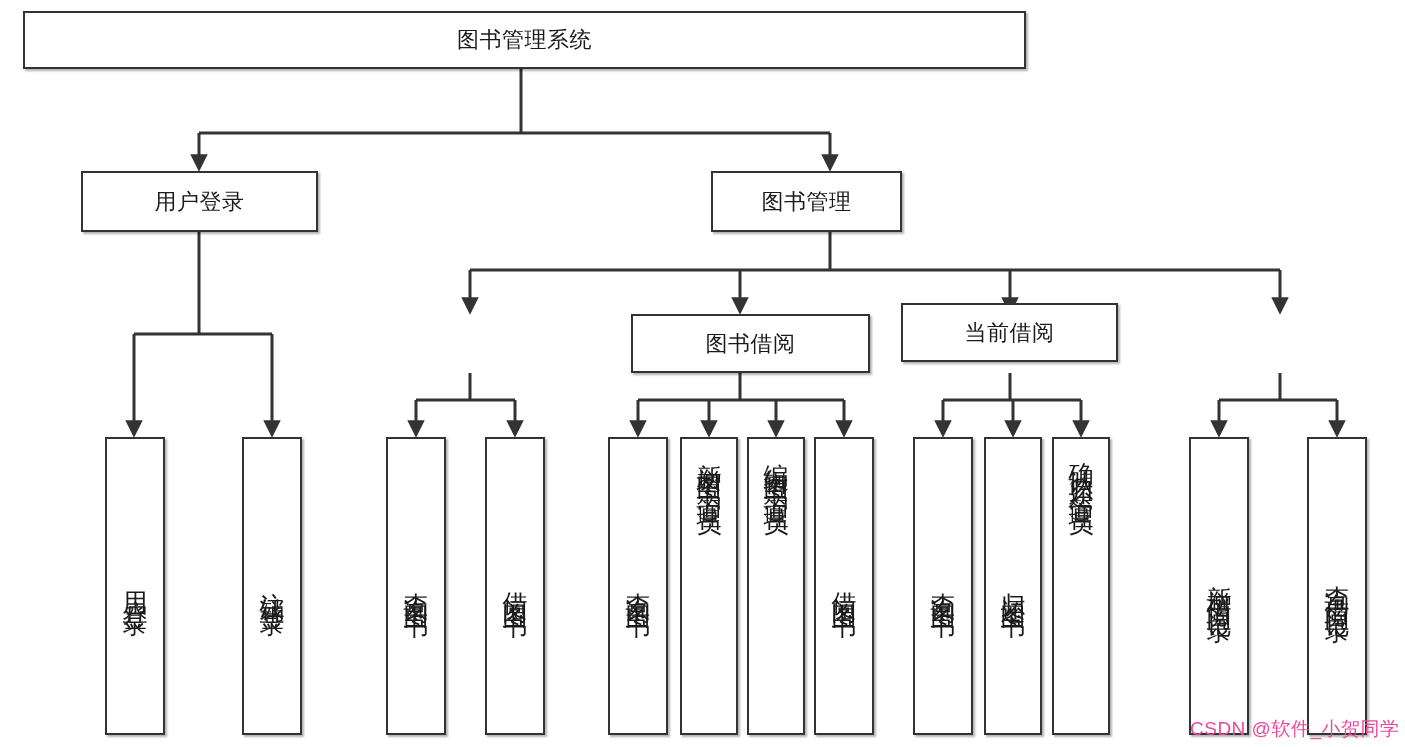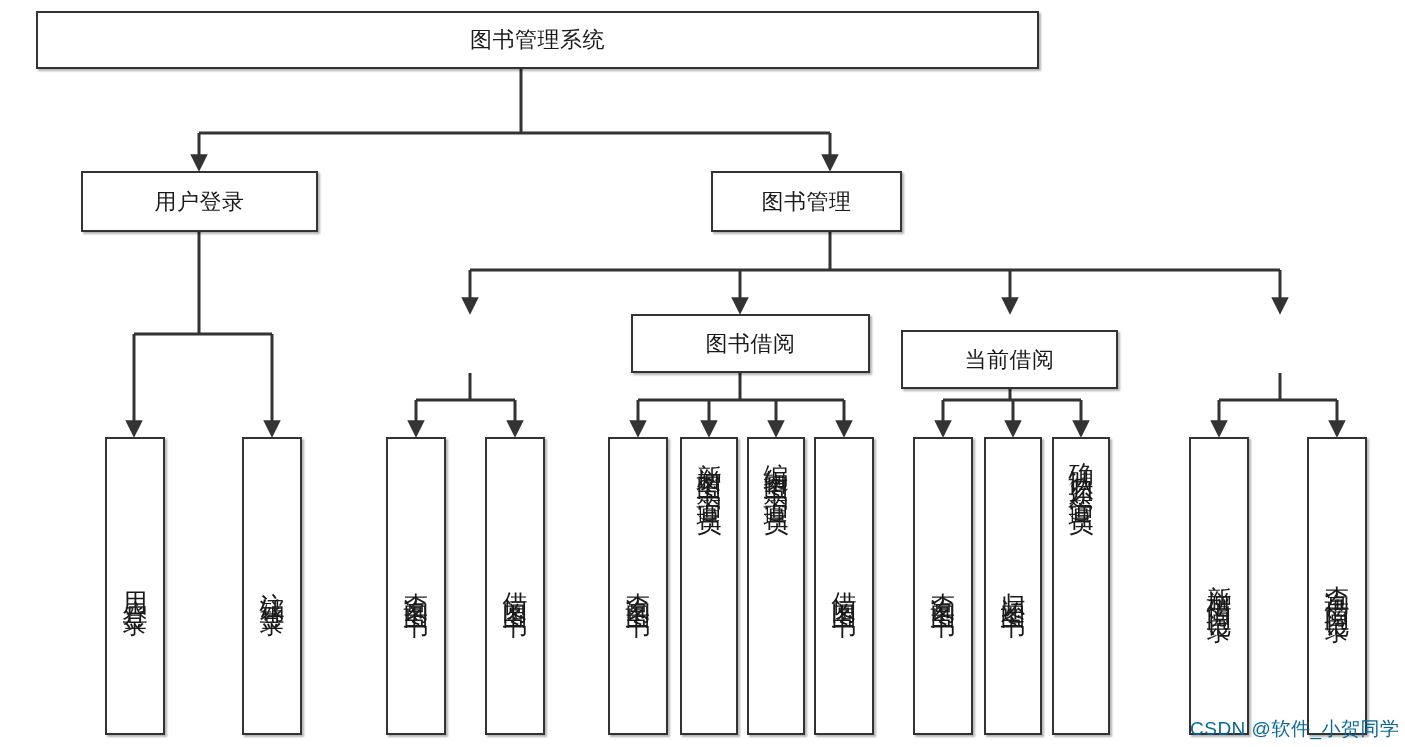--- a/index.html
+++ b/index.html
@@ -127,35 +127,35 @@
       <path d="M 1013 400 L 1013 429" marker-end="url(#arrow)"></path>
       <path d="M 1081 400 L 1081 429" marker-end="url(#arrow)"></path>
 
       <path d="M 1280 373 L 1280 400"></path>
       <path d="M 1219 400 L 1337 400"></path>
       <path d="M 1219 400 L 1219 429" marker-end="url(#arrow)"></path>
       <path d="M 1337 400 L 1337 429" marker-end="url(#arrow)"></path>
     </g>
   </svg>
 
-  <div class="node horiz" id="node-root" style="left: 36px; top: 11px; width: 1003px; height: 58px;">
+  <div class="node horiz" id="node-root" style="left: 23px; top: 11px; width: 1003px; height: 58px;">
     <span class="label">图书管理系统</span>
   </div>
 
   <div class="node horiz" id="node-l1-0" style="left: 81px; top: 171px; width: 237px; height: 61px;">
     <span class="label">用户登录</span>
   </div>
   <div class="node horiz" id="node-l1-1" style="left: 711px; top: 171px; width: 191px; height: 61px;">
     <span class="label">图书管理</span>
   </div>
 
   <div class="node horiz" id="node-l2-1" style="left: 631px; top: 314px; width: 239px; height: 59px;">
     <span class="label">图书借阅</span>
   </div>
-  <div class="node horiz" id="node-l2-2" style="left: 901px; top: 330px; width: 217px; height: 59px;">
+  <div class="node horiz" id="node-l2-2" style="left: 901px; top: 303px; width: 217px; height: 59px;">
     <span class="label">当前借阅</span>
   </div>
 
   <div class="node vert centerY" id="leaf-0" style="left: 105px; top: 437px; width: 60px; height: 298px;">
     <span class="label">用户登录</span>
   </div>
   <div class="node vert centerY" id="leaf-1" style="left: 242px; top: 437px; width: 60px; height: 298px;">
     <span class="label">注销登录</span>
   </div>
   <div class="node vert centerY" id="leaf-2" style="left: 386px; top: 437px; width: 60px; height: 298px;">
@@ -185,15 +185,15 @@
   <div class="node vert topY" id="leaf-10" style="left: 1052px; top: 437px; width: 58px; height: 298px;">
     <span class="label">确认归还（管理员）</span>
   </div>
   <div class="node vert centerY" id="leaf-11" style="left: 1189px; top: 437px; width: 60px; height: 298px;">
     <span class="label">新增借阅记录</span>
   </div>
   <div class="node vert centerY" id="leaf-12" style="left: 1307px; top: 437px; width: 60px; height: 298px;">
     <span class="label">查询借阅记录</span>
   </div>
 
-  <div class="watermark" id="watermark" style="left: 1190px; top: 716px; color: #0369a1;">CSDN @软件_小贺同学</div>
+  <div class="watermark" id="watermark" style="left: 1190px; top: 716px; color: #ec4899;">CSDN @软件_小贺同学</div>
 
 </div>
 
 </body></html>

